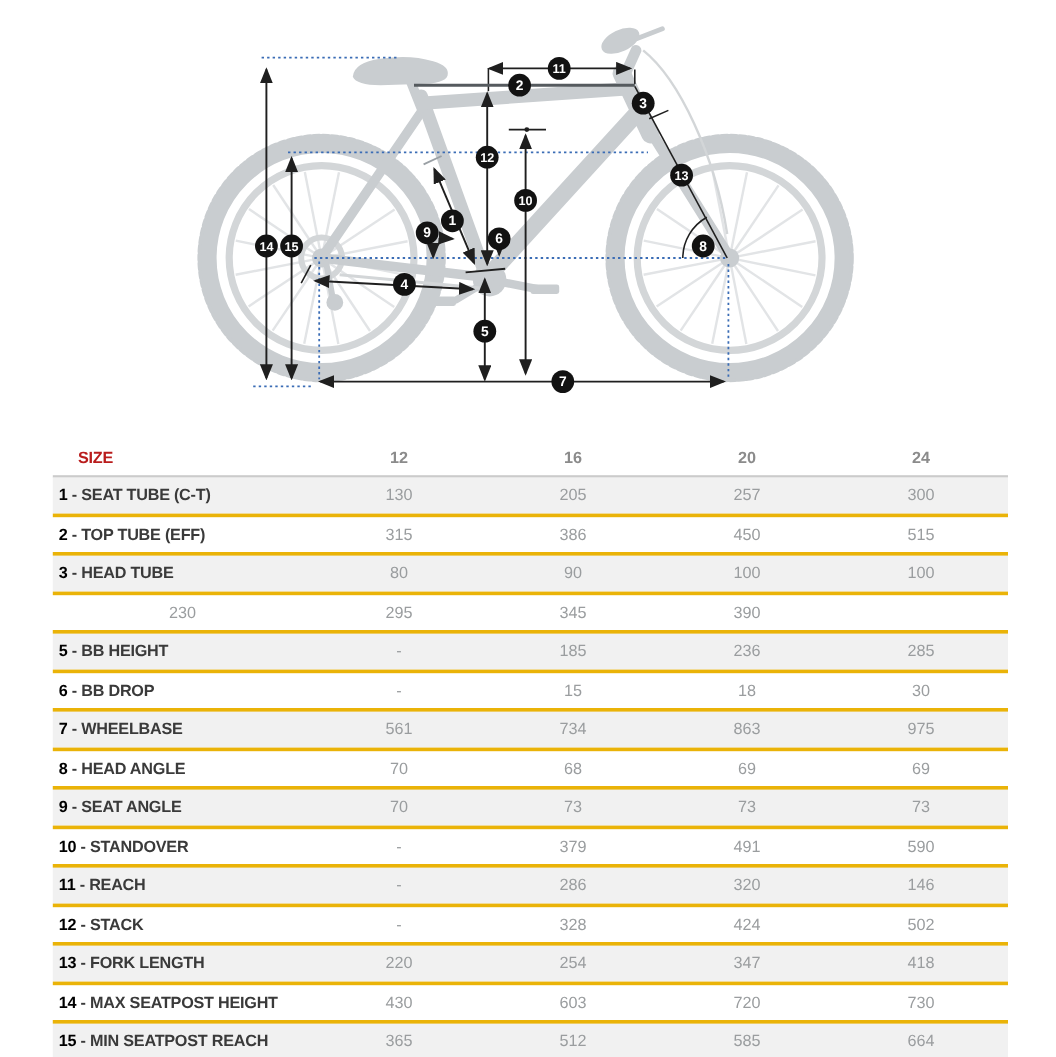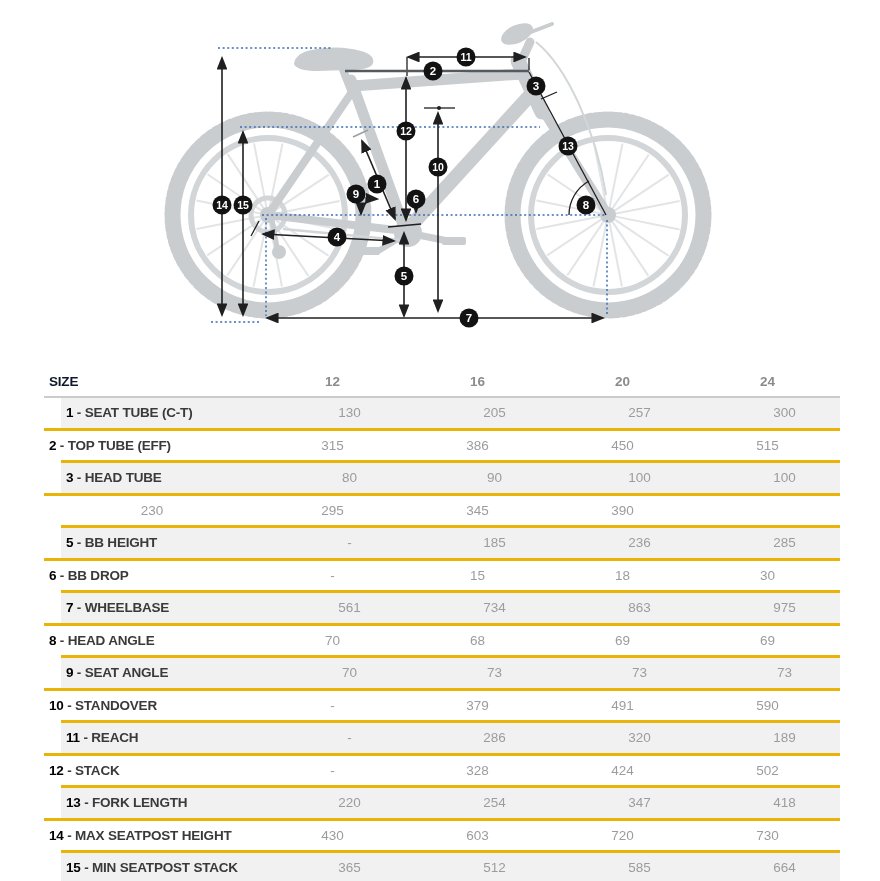--- a/index.html
+++ b/index.html
@@ -12,25 +12,25 @@
   .spokes line{stroke:#e2e4e6;stroke-width:2;}
   .dim{stroke:#1f1f1f;stroke-width:1.6;fill:none;}
   .dim-thin{stroke:#1f1f1f;stroke-width:1.3;fill:none;}
   .tube-line{stroke:#555a5e;stroke-width:2.6;fill:none;}
   .guide{stroke:#3a6cb5;stroke-width:1.5;fill:none;stroke-dasharray:2 2.6;}
   .marker-circle{fill:#121212;}
   .marker-num{fill:#ffffff;font-weight:bold;text-anchor:middle;font-family:"Liberation Sans",sans-serif;}
   
   .geo-table{position:absolute;left:44px;top:366px;width:796px;}
   .thead{display:grid;grid-template-columns:216px repeat(4,145px);height:30px;align-items:center;border-bottom:2px solid #cbcbcb;}
-  .hlabel{color:#0f172a;font-weight:bold;font-size:13.5px;padding-left:5px;letter-spacing:-0.2px;}
+  .hlabel{color:#b91c1c;font-weight:bold;font-size:13.5px;padding-left:5px;letter-spacing:-0.2px;margin-left:16px;}
   .hval{color:#8b8b8b;font-weight:bold;font-size:13.5px;text-align:center;}
   .trow{display:grid;grid-template-columns:216px repeat(4,145px);height:29.5px;align-items:center;border-top:3px solid #eab308;}
   .trow:first-child{border-top:none;}
-  .trow.odd{background:#f1f1f1;margin-left:17px;}
+  .trow.odd{background:#f1f1f1;}
   .tlabel{font-size:13.5px;font-weight:bold;color:#3a3a3a;padding-left:5px;letter-spacing:-0.2px;white-space:nowrap;}
   .tlabel .num{color:#000000;}
   .tval{font-size:13.5px;color:#9a9d9f;text-align:center;}
 </style>
 </head>
 <body>
 
 <div class="diagram-wrap">
 <svg width="880" height="352" viewBox="0 0 880 352" xmlns="http://www.w3.org/2000/svg">
   <defs>
@@ -292,21 +292,21 @@
         <div class="tval">-</div>
         <div class="tval">379</div>
         <div class="tval">491</div>
         <div class="tval">590</div>
       </div>
       <div class="trow odd">
         <div class="tlabel"><span class="num">11</span><span> - REACH</span></div>
         <div class="tval">-</div>
         <div class="tval">286</div>
         <div class="tval">320</div>
-        <div class="tval">189</div>
+        <div class="tval">146</div>
       </div>
       <div class="trow">
         <div class="tlabel"><span class="num">12</span><span> - STACK</span></div>
         <div class="tval">-</div>
         <div class="tval">328</div>
         <div class="tval">424</div>
         <div class="tval">502</div>
       </div>
       <div class="trow odd">
         <div class="tlabel"><span class="num">13</span><span> - FORK LENGTH</span></div>
@@ -316,21 +316,21 @@
         <div class="tval">418</div>
       </div>
       <div class="trow">
         <div class="tlabel"><span class="num">14</span><span> - MAX SEATPOST HEIGHT</span></div>
         <div class="tval">430</div>
         <div class="tval">603</div>
         <div class="tval">720</div>
         <div class="tval">730</div>
       </div>
       <div class="trow odd">
-        <div class="tlabel"><span class="num">15</span><span> - MIN SEATPOST STACK</span></div>
+        <div class="tlabel"><span class="num">15</span><span> - MIN SEATPOST REACH</span></div>
         <div class="tval">365</div>
         <div class="tval">512</div>
         <div class="tval">585</div>
         <div class="tval">664</div>
       </div>
       <div class="trow">
         <div class="tlabel"><span class="num"></span><span>RAKE</span></div>
         <div class="tval">15</div>
         <div class="tval">25</div>
         <div class="tval">40</div>

